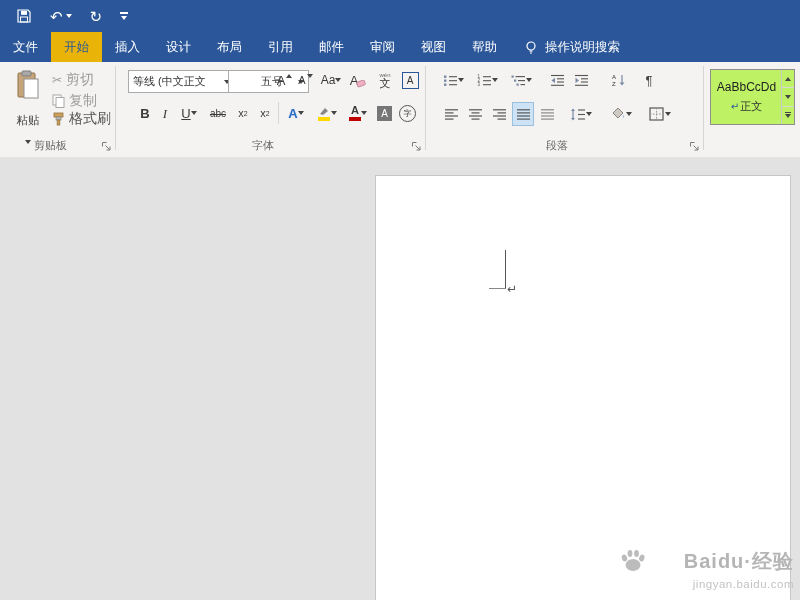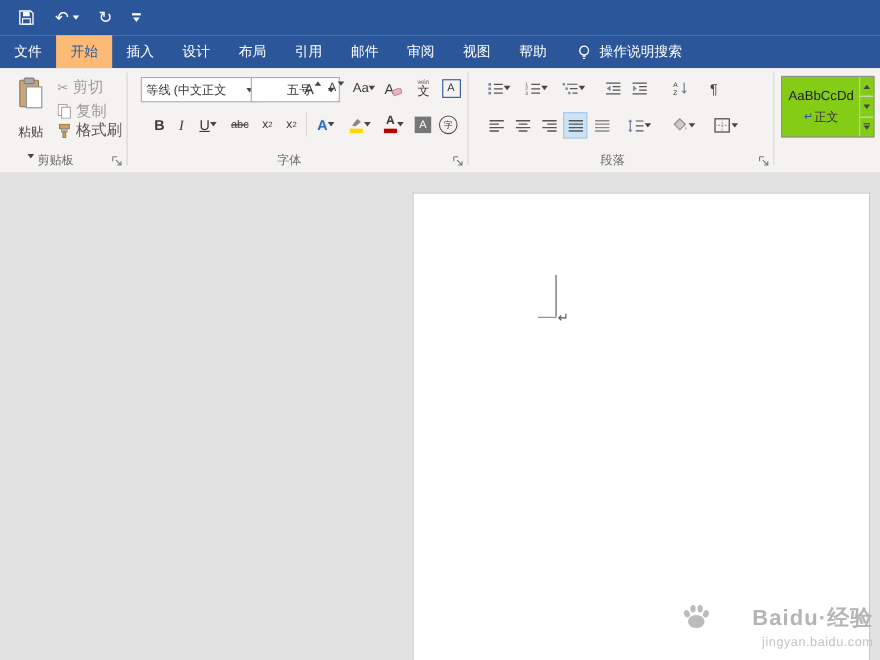--- a/index.html
+++ b/index.html
@@ -10,42 +10,42 @@
   .titlebar{position:absolute;left:0;top:0;width:800px;height:32px;background:#2b579a;display:flex;align-items:center;padding-left:16px;gap:18px;}
   .qbtn{color:#fff;font-size:15px;display:flex;align-items:center;gap:3px;line-height:1;}
   .dd{display:inline-block;width:0;height:0;border-left:3px solid transparent;border-right:3px solid transparent;border-top:4px solid #444;}
   .dd.w{border-top-color:#fff;}
   .overbar{display:flex;flex-direction:column;align-items:center;gap:2px;}
   .overbar .bar{width:8px;height:1.5px;background:#fff;}
 
   
   .tabrow{position:absolute;left:0;top:32px;width:800px;height:30px;background:#2b579a;display:flex;align-items:stretch;}
   .tab{color:#fff;font-size:12.5px;line-height:30px;padding:0 13px;white-space:nowrap;}
-  .tab.active{background:#fdba74;color:#2b579a;}
+  .tab.active{background:#eab308;color:#2b579a;}
   .tellme{display:flex;align-items:center;gap:7px;color:#fff;font-size:12.5px;margin-left:14px;}
 
   
   .ribbon{position:absolute;left:0;top:62px;width:800px;height:95px;background:#f4f3f1;border-bottom:1px solid #d1cfcd;}
   .group{position:absolute;top:0;height:94px;}
   .gsep{position:absolute;top:4px;height:84px;width:1px;background:#d8d6d3;}
   .glabel{position:absolute;left:0;right:14px;bottom:3px;text-align:center;font-size:11px;color:#696969;}
   .launcher{position:absolute;right:3px;bottom:4px;width:11px;height:11px;}
   .ib{position:absolute;display:flex;align-items:center;justify-content:center;height:22px;}
   .ib.active{background:#cde3f5;outline:1px solid #9ac0e0;}
   .g{font-size:13px;color:#3b3a39;line-height:1;}
   .combo{position:absolute;height:21px;background:#fff;border:1px solid #ababab;display:flex;align-items:center;justify-content:space-between;font-size:11px;color:#333;padding:0 4px;white-space:nowrap;overflow:hidden;}
   .slbl{font-size:14px;color:#7a7a7a;white-space:nowrap;}
   .crow{position:absolute;left:52px;height:19px;display:flex;align-items:center;gap:4px;}
   .paste{position:absolute;left:6px;top:5px;width:44px;height:74px;display:flex;flex-direction:column;align-items:center;justify-content:space-between;padding:3px 0;}
   .paste .plabel{font-size:11.5px;color:#444;}
   .colbar{width:12px;height:4px;margin-top:1px;}
   .stack{display:flex;flex-direction:column;align-items:center;line-height:1;}
 
   
-  .stylebox{position:absolute;left:7px;top:7px;width:83px;height:54px;background:#84cc16;border:1px solid #8f8f8f;}
+  .stylebox{position:absolute;left:7px;top:7px;width:83px;height:54px;background:#bef264;border:1px solid #8f8f8f;}
   .stylecard{position:absolute;left:0;top:0;right:12px;bottom:0;display:flex;flex-direction:column;align-items:center;justify-content:center;gap:5px;}
   .stylepreview{font-size:12px;color:#222;}
   .stylename{font-size:11px;color:#333;display:flex;align-items:center;gap:1px;}
   .stylename .mk{color:#2b579a;font-size:10px;}
   .scrollcol{position:absolute;right:0;top:0;bottom:0;width:12px;border-left:1px solid #c9c9c9;display:flex;flex-direction:column;}
   .scrollcol > div{flex:1;display:flex;align-items:center;justify-content:center;border-bottom:1px solid #d9d9d9;}
   .scrollcol > div:last-child{border-bottom:none;}
   .ddu{display:inline-block;width:0;height:0;border-left:3px solid transparent;border-right:3px solid transparent;border-bottom:4px solid #444;}
 
   

